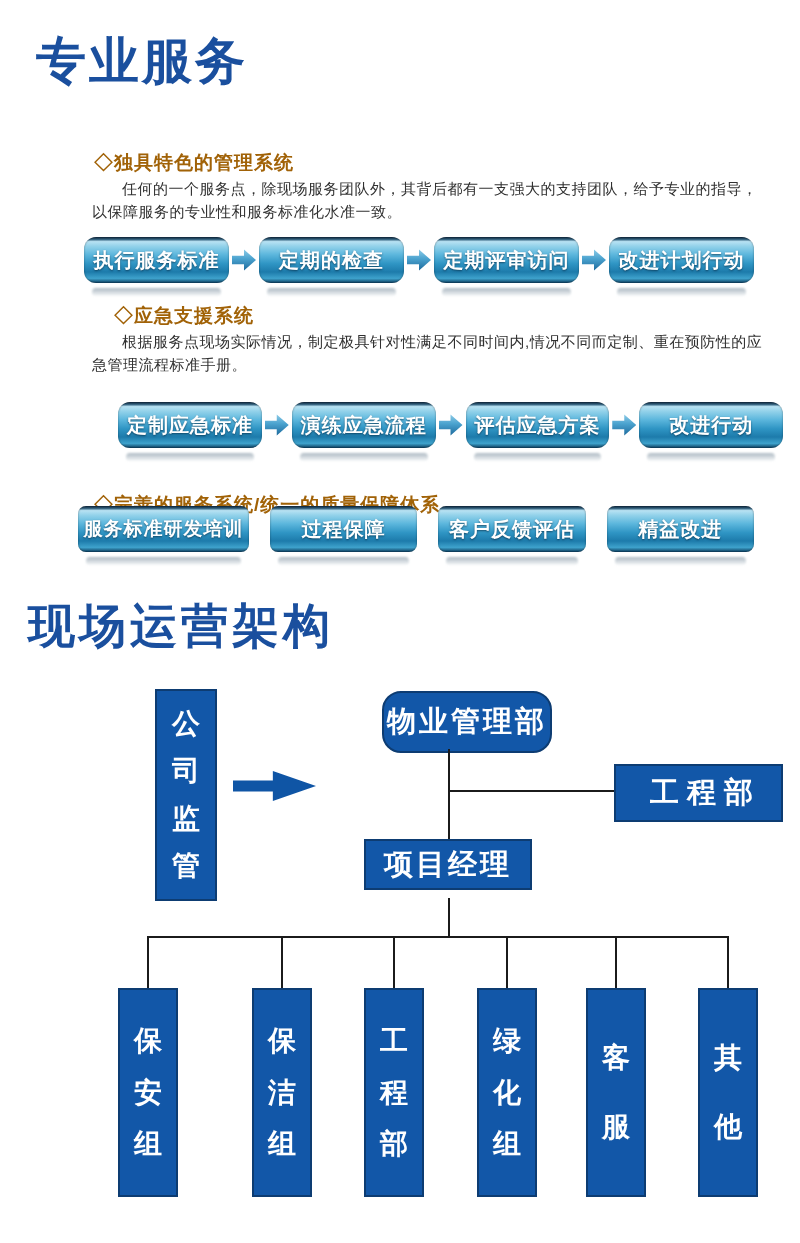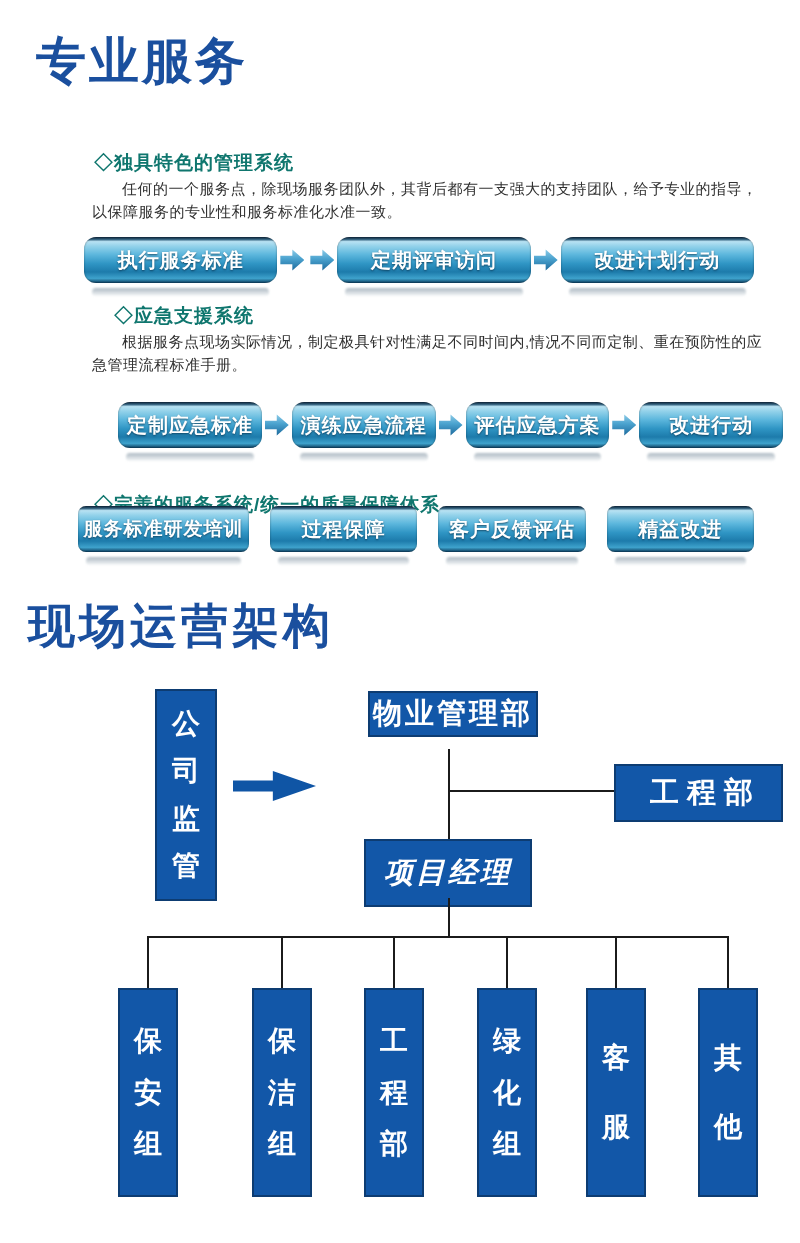--- a/index.html
+++ b/index.html
@@ -10,21 +10,21 @@
   
   .big-title{
     position:absolute;font-family:"DejaVu Serif","Liberation Serif",serif;
     font-weight:900;color:#1a4f9e;letter-spacing:3px;line-height:1;
   }
   #title1{left:36px;top:36px;font-size:50px;text-align:center;}
   #title2{left:28px;top:602px;font-size:47px;letter-spacing:4px;}
   
   .sec-heading{
     position:absolute;left:94px;font-size:19px;font-weight:bold;
-    color:#0f766e;letter-spacing:1px;
+    color:#a16207;letter-spacing:1px;
   }
   #h1{top:150px;} #h2{top:303px;margin-left:20px;} #h3{top:492px;}
   .sec-body{
     position:absolute;left:92px;width:678px;font-size:15px;color:#303030;
     line-height:1.5;text-indent:2em;margin:0;letter-spacing:0.5px;
   }
   #b1{top:178px;} #b2{top:331px;}
   
   .flow{position:absolute;display:flex;align-items:center;height:40px;}
   #row1{left:84px;top:240px;width:670px;}
@@ -52,23 +52,23 @@
     background:linear-gradient(180deg,#9fd6ee 0%,#4ba3cf 45%,#135e92 100%);
     clip-path:polygon(0 34%,50% 34%,50% 10%,100% 50%,50% 90%,50% 66%,0 66%);
   }
   
   .obox{
     position:absolute;background:#1257a8;border:2px solid #0d3c72;
     box-sizing:border-box;color:#fff;display:flex;align-items:center;
     justify-content:center;font-weight:bold;
   }
   .obox.h{font-size:29px;letter-spacing:3px;}
-  #boxRoot   {left:368px;top:691px;width:170px;height:46px;}
+  #boxRoot   {left:382px;top:691px;width:170px;height:62px;border-radius:19px;}
   #boxBranch {left:614px;top:764px;width:169px;height:58px;letter-spacing:8px;padding-left:14px;}
-  #boxManager{left:364px;top:839px;width:168px;height:68px;font-style:italic;}
+  #boxManager{left:364px;top:839px;width:168px;height:51px;}
   .vstack{flex-direction:column;justify-content:space-evenly;align-items:center;}
   #boxSupervisor{left:155px;top:689px;width:62px;height:212px;font-size:28px;}
   .team{top:988px;width:60px;height:209px;font-size:28px;padding:14px 0;}
   .vchar{display:block;line-height:1;}
   
   .line{position:absolute;background:#1b1b1b;}
   .v{width:2px;} .hl{height:2px;}
   
   #orgArrow{
     position:absolute;left:233px;top:771px;width:83px;height:30px;background:#0f55a5;
@@ -78,20 +78,21 @@
 </head>
 <body>
 
 <div id="title1" class="big-title">专业服务</div>
 
 <div id="h1" class="sec-heading">◇独具特色的管理系统</div>
 <p id="b1" class="sec-body">任何的一个服务点，除现场服务团队外，其背后都有一支强大的支持团队，给予专业的指导，以保障服务的专业性和服务标准化水准一致。</p>
 <div id="row1" class="flow">
     <div class="pill">执行服务标准</div>
     <div class="flow-arrow"></div>
+    <div class="pill">定期的检查</div>
     <div class="flow-arrow"></div>
     <div class="pill">定期评审访问</div>
     <div class="flow-arrow"></div>
     <div class="pill">改进计划行动</div>
   </div>
 
 <div id="h2" class="sec-heading">◇应急支援系统</div>
 <p id="b2" class="sec-body">根据服务点现场实际情况，制定极具针对性满足不同时间内,情况不同而定制、重在预防性的应急管理流程标准手册。</p>
 <div id="row2" class="flow">
     <div class="pill">定制应急标准</div>

